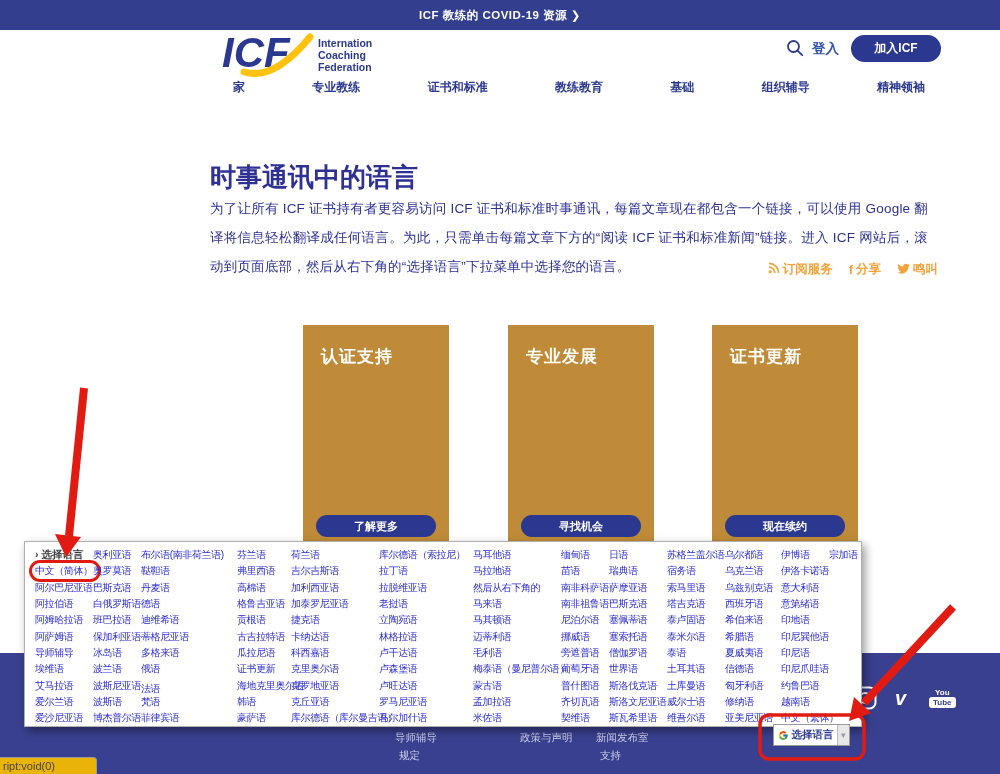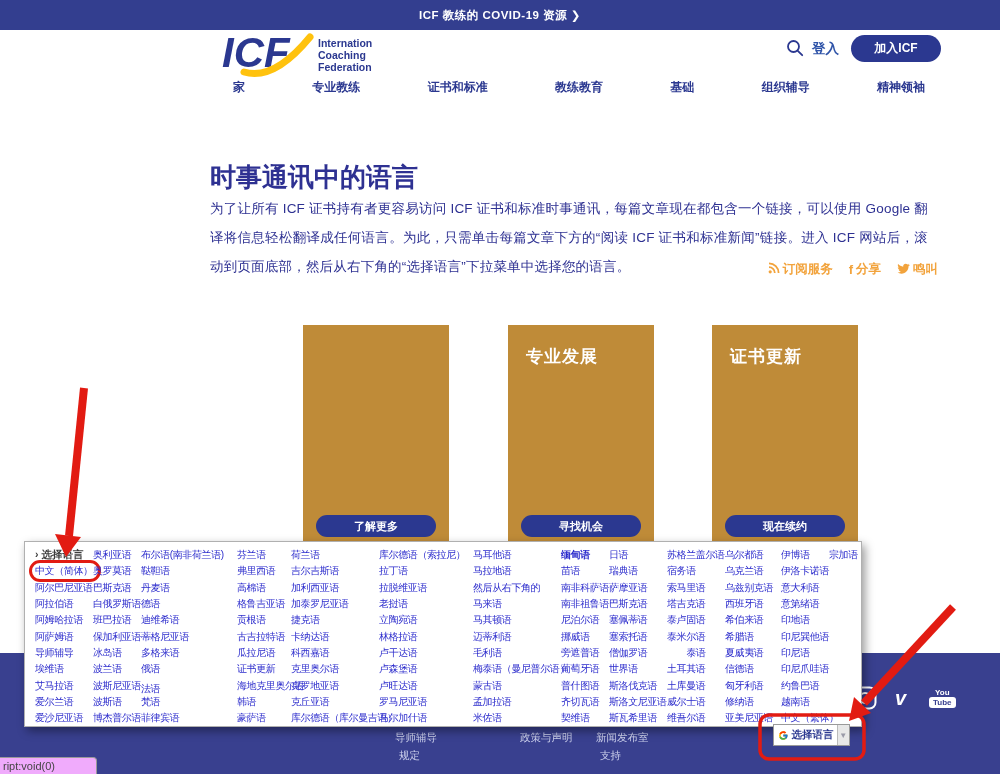--- a/index.html
+++ b/index.html
@@ -94,21 +94,21 @@
   .gt-label { font-size:10.5px; font-weight:bold; color:#2b3890; white-space:nowrap; }
   .gt-caret {
     margin-left:auto; width:15px; height:20px; background:#e8e8e8; border-left:1px solid #bbb;
     display:flex; align-items:center; justify-content:center; font-size:8px; color:#9a9aa8;
   }
   
   .annotation-overlay { position:absolute; left:0; top:0; width:1000px; height:774px; z-index:4; pointer-events:none; }
   
   .status-bar {
     position:absolute; left:0; top:757px; width:97px; height:18px; z-index:5;
-    background:#f0abfc; border:1px solid #9a9a9a; border-left:none; border-bottom:none;
+    background:#eab308; border:1px solid #9a9a9a; border-left:none; border-bottom:none;
     border-radius:0 4px 0 0; color:#444; font-size:11px; padding:2px 0 0 3px; white-space:nowrap; overflow:hidden;
   }
 </style>
 </head>
 <body>
 
 <div class="banner">
   <span>ICF 教练的 COVID-19 资源 ❯</span>
 </div>
 
@@ -157,20 +157,21 @@
     <a class="share-link">
       <span><svg width="13" height="13" viewBox="0 0 24 24">
           <path fill="#F2A33C" d="M23 5.1c-.8.4-1.7.6-2.6.8.9-.6 1.6-1.5 2-2.5-.9.5-1.9.9-2.9 1.1C18.6 3.5 17.4 3 16 3c-2.6 0-4.6 2.1-4.6 4.6 0 .4 0 .7.1 1C7.7 8.4 4.4 6.6 2.1 3.9c-.4.7-.6 1.5-.6 2.3 0 1.6.8 3 2.1 3.9-.8 0-1.5-.2-2.1-.6v.1c0 2.3 1.6 4.1 3.7 4.6-.4.1-.8.1-1.2.1-.3 0-.6 0-.9-.1.6 1.9 2.3 3.2 4.3 3.3-1.6 1.2-3.6 2-5.7 2H1c2 1.3 4.5 2.1 7.1 2.1 8.5 0 13.2-7.1 13.2-13.2v-.6c.9-.7 1.7-1.5 2.3-2.4z"></path>
         </svg></span>
       <span>鸣叫</span>
     </a>
   </div>
 
 <div id="cards-root">
     <div class="card" style="left: 303px;">
+      <div class="card-title">认证支持</div>
       <button class="card-btn">了解更多</button>
     </div>
     <div class="card" style="left: 508px;">
       <div class="card-title">专业发展</div>
       <button class="card-btn">寻找机会</button>
     </div>
     <div class="card" style="left: 712px;">
       <div class="card-title">证书更新</div>
       <button class="card-btn">现在续约</button>
     </div>
@@ -272,21 +273,21 @@
       <a class="lang-cell" style="grid-area: 2 / 7;">马拉地语</a>
       <a class="lang-cell" style="grid-area: 3 / 7;">然后从右下角的</a>
       <a class="lang-cell" style="grid-area: 4 / 7;">马来语</a>
       <a class="lang-cell" style="grid-area: 5 / 7;">马其顿语</a>
       <a class="lang-cell" style="grid-area: 6 / 7;">迈蒂利语</a>
       <a class="lang-cell" style="grid-area: 7 / 7;">毛利语</a>
       <a class="lang-cell" style="grid-area: 8 / 7;">梅泰语（曼尼普尔语）</a>
       <a class="lang-cell" style="grid-area: 9 / 7;">蒙古语</a>
       <a class="lang-cell" style="grid-area: 10 / 7;">孟加拉语</a>
       <a class="lang-cell" style="grid-area: 11 / 7;">米佐语</a>
-      <a class="lang-cell" style="grid-area: 1 / 8; font-weight: bold;">缅甸语</a>
+      <a class="lang-cell" style="grid-area: 1 / 8;">缅甸语</a>
       <a class="lang-cell" style="grid-area: 2 / 8;">苗语</a>
       <a class="lang-cell" style="grid-area: 3 / 8;">南非科萨语</a>
       <a class="lang-cell" style="grid-area: 4 / 8;">南非祖鲁语</a>
       <a class="lang-cell" style="grid-area: 5 / 8;">尼泊尔语</a>
       <a class="lang-cell" style="grid-area: 6 / 8;">挪威语</a>
       <a class="lang-cell" style="grid-area: 7 / 8;">旁遮普语</a>
       <a class="lang-cell" style="grid-area: 8 / 8;">葡萄牙语</a>
       <a class="lang-cell" style="grid-area: 9 / 8;">普什图语</a>
       <a class="lang-cell" style="grid-area: 10 / 8;">齐切瓦语</a>
       <a class="lang-cell" style="grid-area: 11 / 8;">契维语</a>
@@ -300,21 +301,21 @@
       <a class="lang-cell" style="grid-area: 8 / 9;">世界语</a>
       <a class="lang-cell" style="grid-area: 9 / 9;">斯洛伐克语</a>
       <a class="lang-cell" style="grid-area: 10 / 9;">斯洛文尼亚语</a>
       <a class="lang-cell" style="grid-area: 11 / 9;">斯瓦希里语</a>
       <a class="lang-cell" style="grid-area: 1 / 10;">苏格兰盖尔语</a>
       <a class="lang-cell" style="grid-area: 2 / 10;">宿务语</a>
       <a class="lang-cell" style="grid-area: 3 / 10;">索马里语</a>
       <a class="lang-cell" style="grid-area: 4 / 10;">塔吉克语</a>
       <a class="lang-cell" style="grid-area: 5 / 10;">泰卢固语</a>
       <a class="lang-cell" style="grid-area: 6 / 10;">泰米尔语</a>
-      <a class="lang-cell" style="grid-area: 7 / 10; text-align: center;">泰语</a>
+      <a class="lang-cell" style="grid-area: 7 / 10;">泰语</a>
       <a class="lang-cell" style="grid-area: 8 / 10;">土耳其语</a>
       <a class="lang-cell" style="grid-area: 9 / 10;">土库曼语</a>
       <a class="lang-cell" style="grid-area: 10 / 10;">威尔士语</a>
       <a class="lang-cell" style="grid-area: 11 / 10;">维吾尔语</a>
       <a class="lang-cell" style="grid-area: 1 / 11;">乌尔都语</a>
       <a class="lang-cell" style="grid-area: 2 / 11;">乌克兰语</a>
       <a class="lang-cell" style="grid-area: 3 / 11;">乌兹别克语</a>
       <a class="lang-cell" style="grid-area: 4 / 11;">西班牙语</a>
       <a class="lang-cell" style="grid-area: 5 / 11;">希伯来语</a>
       <a class="lang-cell" style="grid-area: 6 / 11;">希腊语</a>

